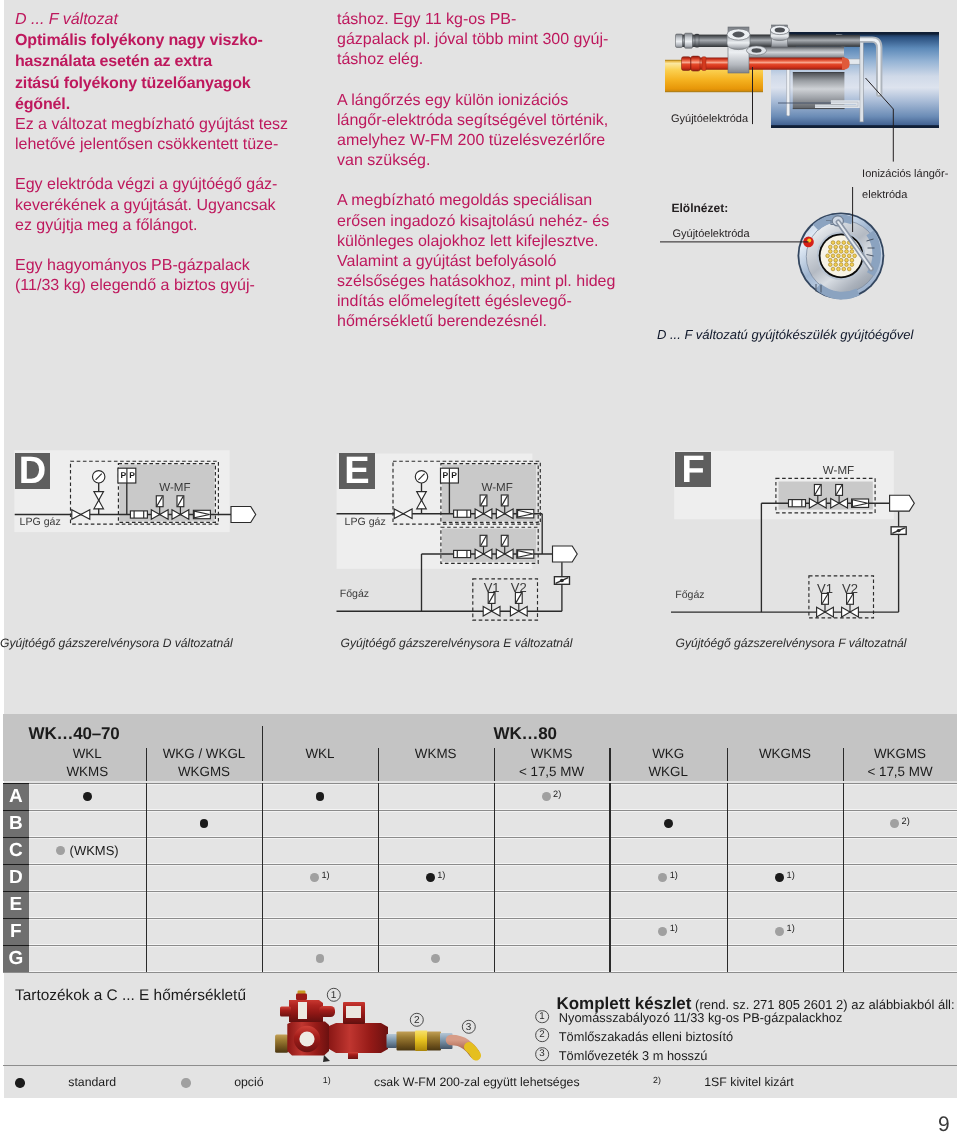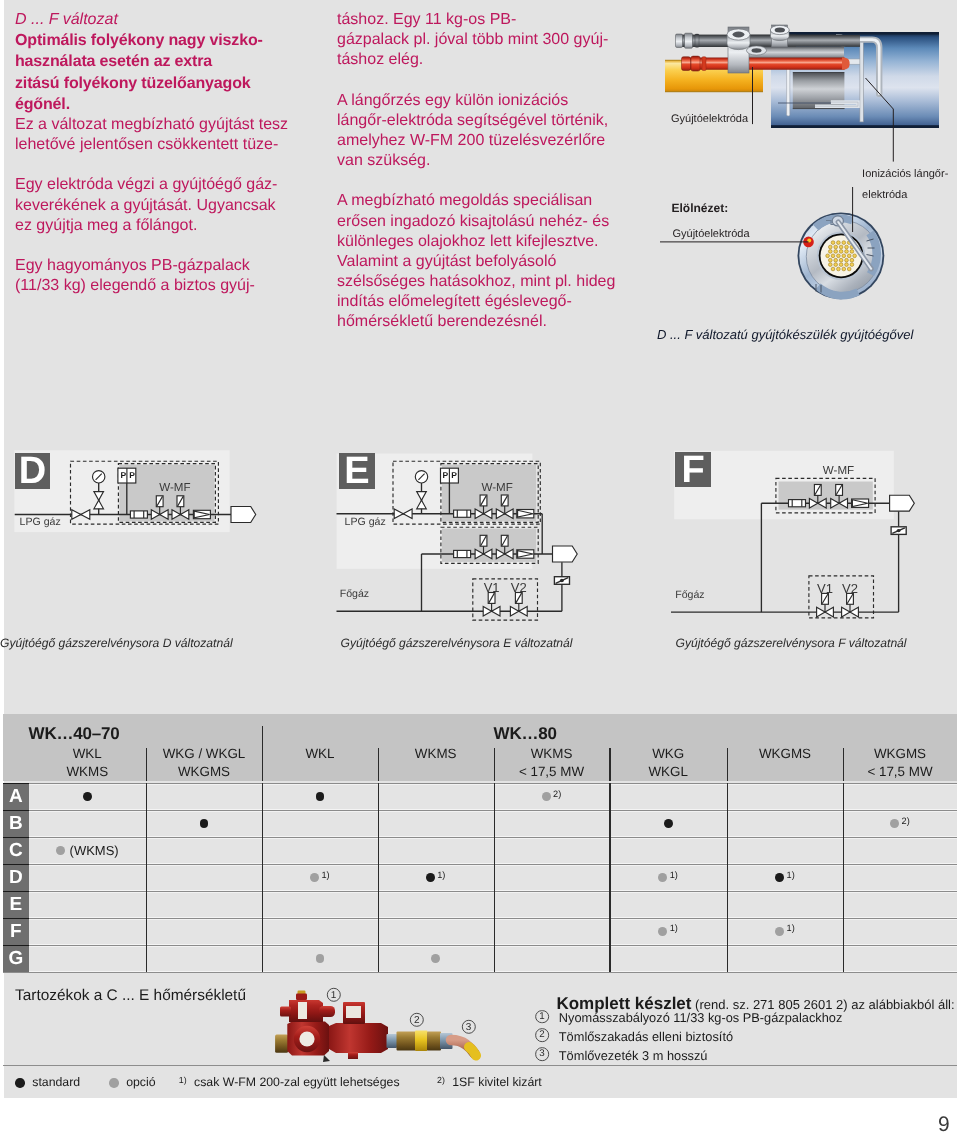--- a/index.html
+++ b/index.html
@@ -47,21 +47,21 @@
            transform:translate(-50%,-50%);background:transparent;box-sizing:border-box;}
   .kittitle{position:absolute;left:556.4px;top:986px;white-space:nowrap;margin-top:8px;}
   .kb{font-size:17px;font-weight:bold;color:#1b1b1b;}
   .ks{font-size:13px;color:#1b1b1b;white-space:pre;}
   .kititem{position:absolute;left:535.3px;white-space:nowrap;height:15px;}
   .kititem .ci{position:absolute;left:6.8px;top:6.5px;width:13.7px;height:13.7px;line-height:12.4px;font-size:9.8px;}
   .kt{position:absolute;left:23.5px;top:0;font-size:12.8px;color:#1b1b1b;line-height:15px;}
   .hrule{position:absolute;left:3px;top:1065.2px;width:954px;height:1.2px;background:#8d8d8d;}
   .tbottom{position:absolute;left:3px;top:971.6px;width:954px;height:1.3px;background:#8d8d8d;}
   .legendrow{position:absolute;left:15.4px;top:1075.4px;height:15px;white-space:nowrap;
-             display:flex;align-items:center;}
+             display:flex;align-items:center;gap:36px;}
   .ldot{display:inline-block;width:9.5px;height:9.5px;border-radius:50%;}
   .ldot.black{background:#1b1b1b;}
   .ldot.grey{background:#a0a0a0;}
   .ltxt{font-size:12.3px;color:#1b1b1b;margin-left:7.4px;line-height:15px;}
   .lsup{font-size:8.8px;color:#1b1b1b;align-self:flex-start;margin-top:0px;}
   .pagenum{position:absolute;left:938px;top:1113px;font-size:21px;color:#3a3a3a;}
 </style>
 </head>
 <body>
 

